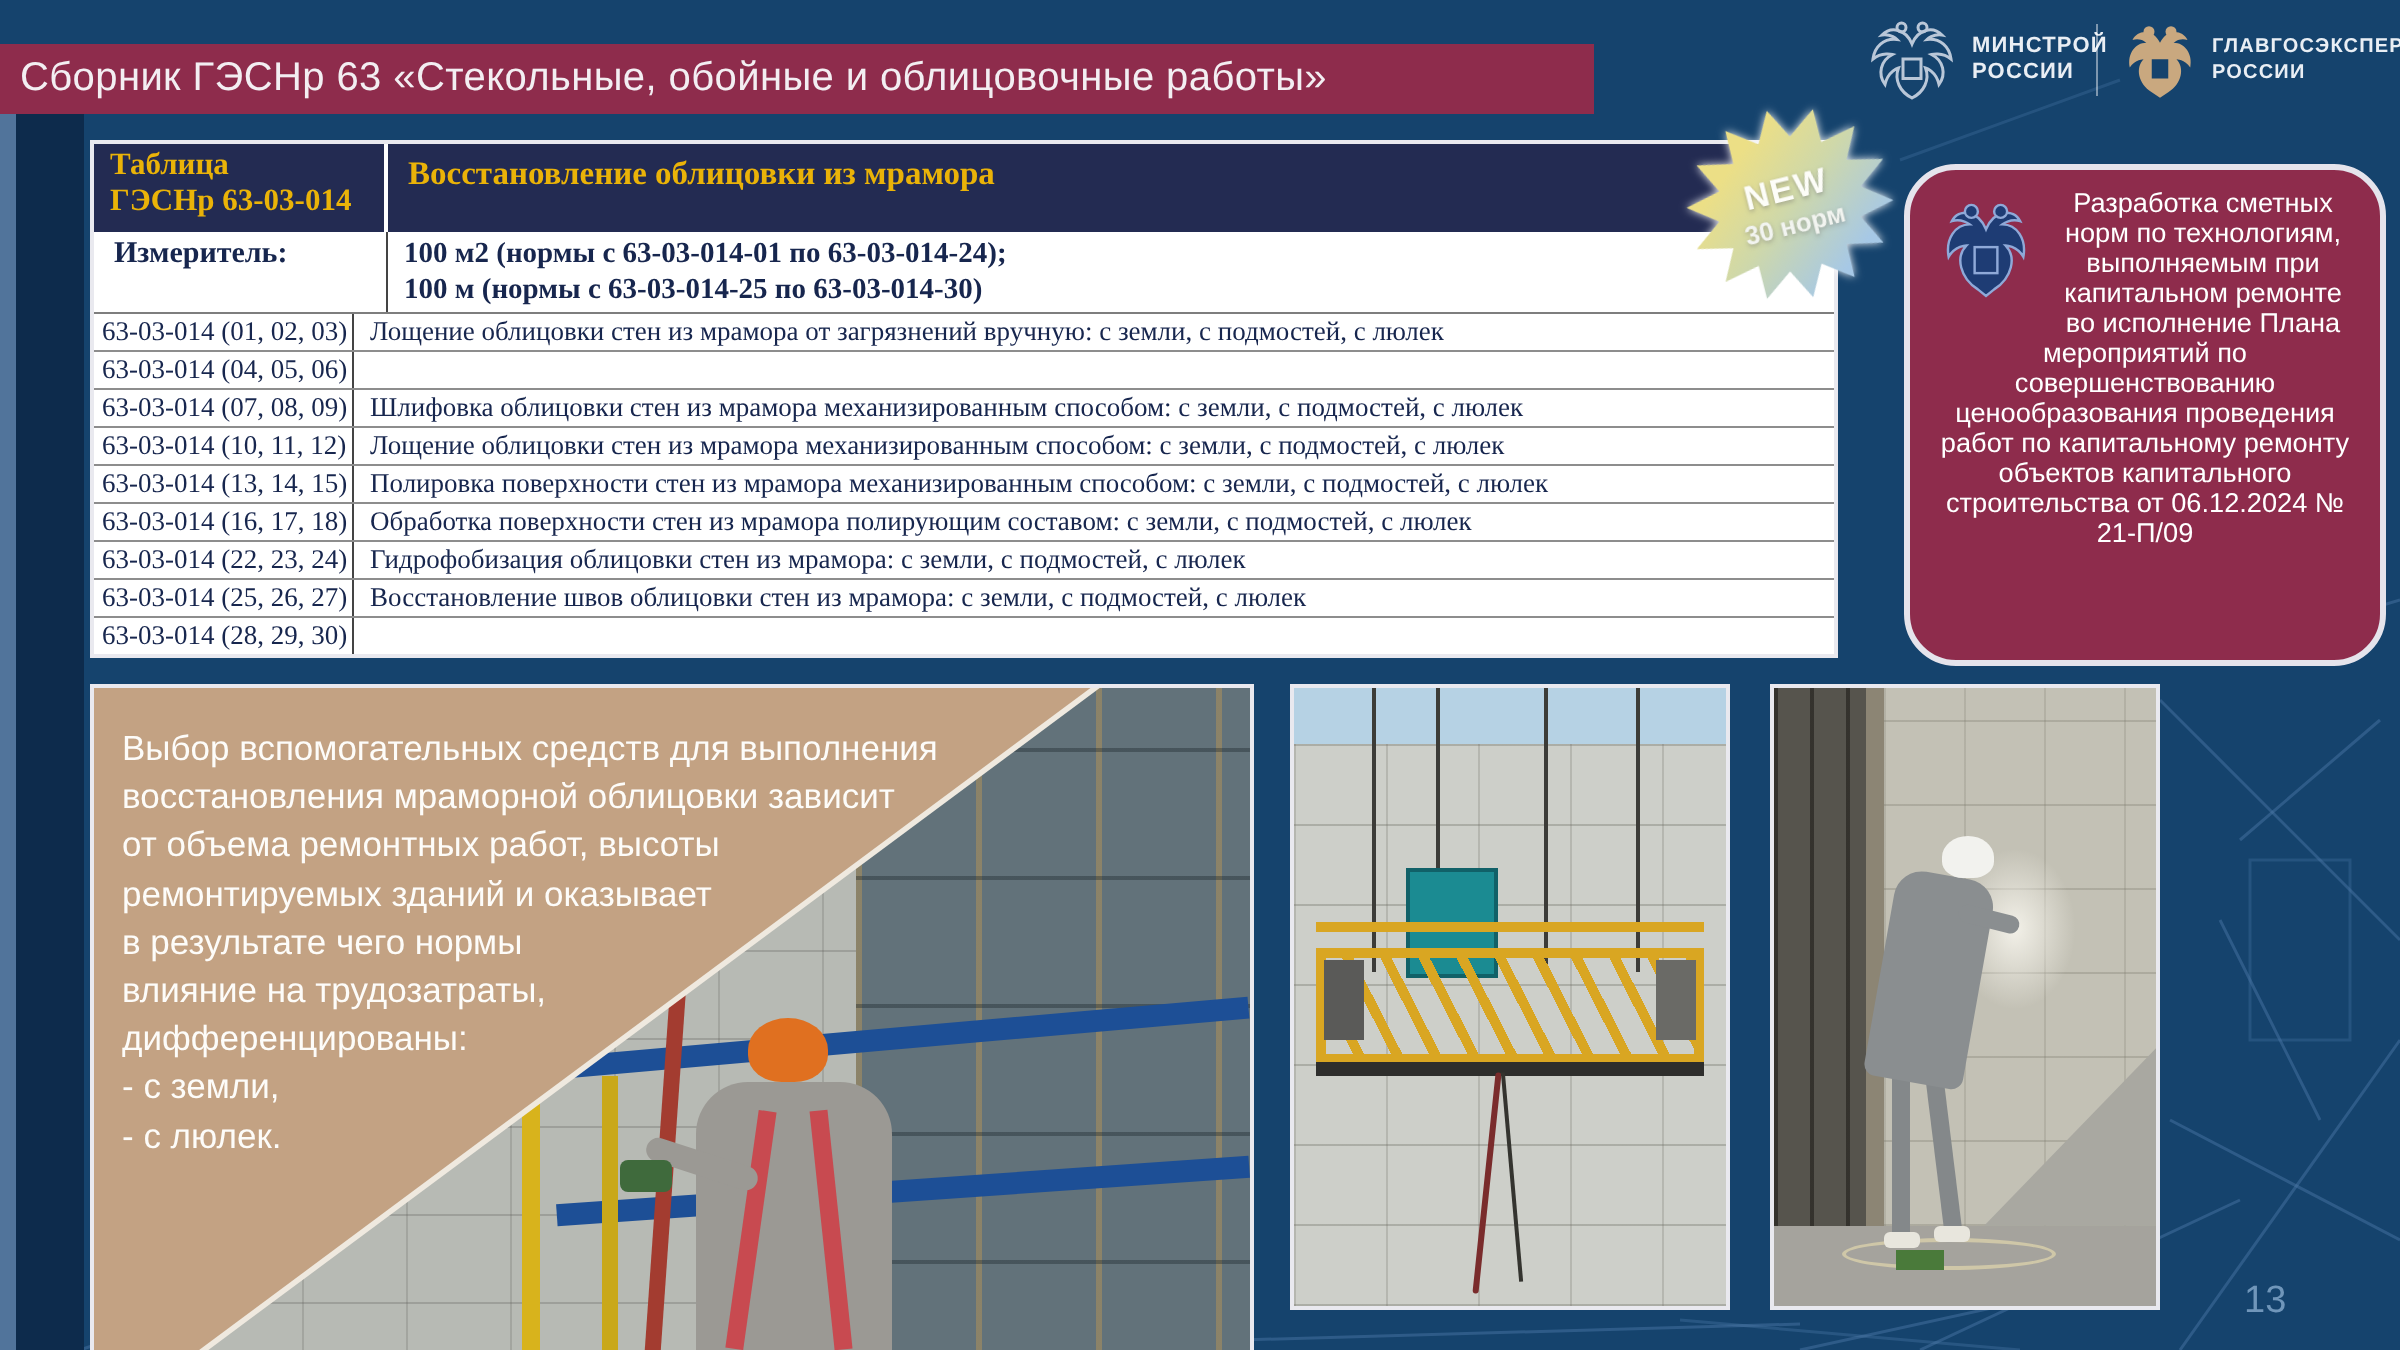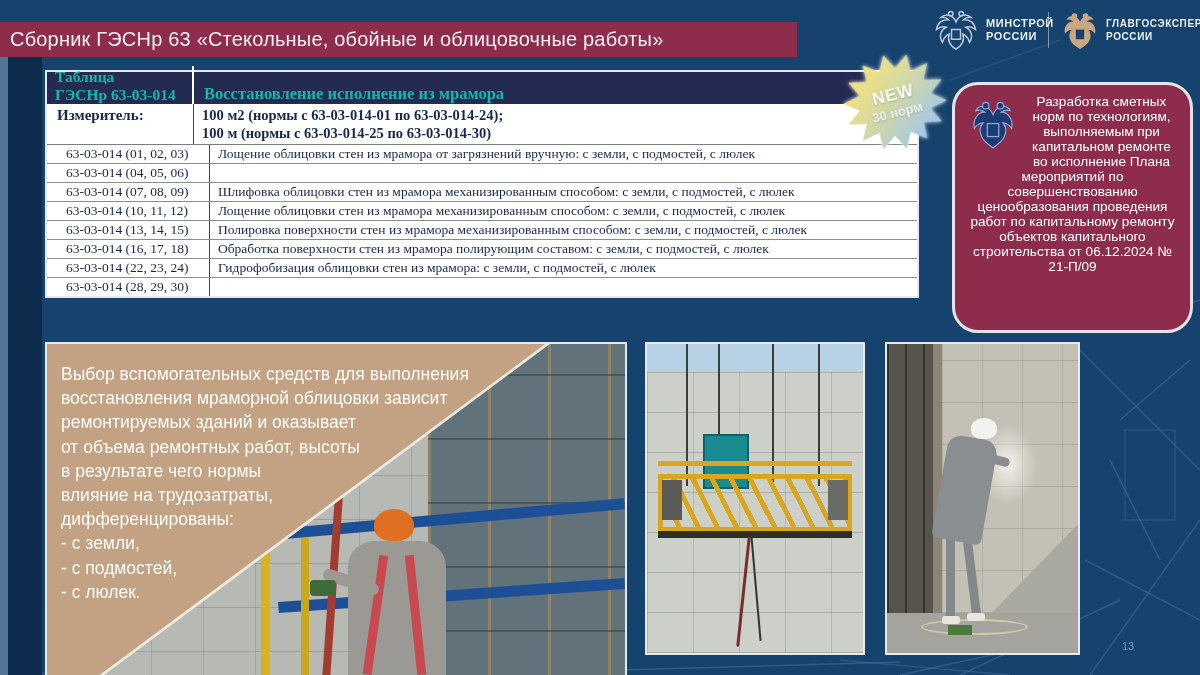--- a/index.html
+++ b/index.html
@@ -17,32 +17,32 @@
 
   
   .logo{position:absolute;top:7px;color:#b9c7d8;}
   .logo svg{display:block;}
   .logo-label{position:absolute;color:#e9eef4;font-weight:bold;font-size:11px;line-height:13px;letter-spacing:.6px;}
   .logo-div{position:absolute;left:1048px;top:12px;width:1px;height:36px;background:rgba(255,255,255,.45);}
 
   
   .gtable{position:absolute;left:45px;top:70px;width:874px;background:#ffffff;
           border:2px solid #e9e9ef;box-sizing:border-box;font-family:"Liberation Serif",serif;}
-  .thead{display:flex;background:#232b52;color:#14b8a6;height:32px;align-items:flex-end;}
+  .thead{display:flex;background:#232b52;color:#eab308;height:44px;}
   .thead .c1{width:147px;border-right:2px solid #fff;padding:2px 0 0 8px;box-sizing:border-box;
              font-weight:bold;font-size:15.5px;line-height:18px;}
   .thead .c2{flex:1;font-weight:bold;font-size:16.5px;padding:5px 0 0 10px;}
   .tmeasure{display:flex;color:#17264e;height:40px;border-bottom:1px solid #7e7e7e;}
   .tmeasure .c1{width:147px;border-right:1px solid #444;padding:3px 0 0 10px;box-sizing:border-box;
                 font-weight:bold;font-size:15px;}
   .tmeasure .c2{flex:1;font-weight:bold;font-size:14.5px;line-height:18px;padding:2px 0 0 8px;}
   .trow{display:flex;color:#17264e;height:18px;border-bottom:1px solid #8d8d8d;}
   .trow:last-child{border-bottom:none;}
-  .trow .code{width:163px;border-right:1px solid #444;box-sizing:border-box;
-              font-size:13.5px;line-height:17px;padding-left:19px;white-space:nowrap;}
+  .trow .code{width:130px;border-right:1px solid #444;box-sizing:border-box;
+              font-size:13.5px;line-height:17px;padding-left:4px;white-space:nowrap;}
   .trow .desc{flex:1;font-size:13.5px;line-height:17px;padding-left:8px;white-space:nowrap;overflow:hidden;}
 
   
   .badge-wrap{position:absolute;left:843px;top:54px;width:104px;height:96px;
               filter:drop-shadow(0 0 2px rgba(255,255,255,.95));transform:rotate(-14deg);}
   .badge{width:100%;height:100%;background:linear-gradient(140deg,#ecdf86 25%,#cfd8a9 50%,#a6c8e6 80%);
          display:flex;flex-direction:column;align-items:center;justify-content:center;}
   .badge .l1{color:#fdfdf8;font-weight:bold;font-size:17px;letter-spacing:1px;
              text-shadow:0 1px 2px rgba(120,120,120,.55);}
   .badge .l2{color:#f2f4f0;font-size:13px;font-weight:bold;text-shadow:0 1px 2px rgba(120,120,120,.5);}
@@ -113,21 +113,21 @@
   .p3-body{left:28%;top:30%;width:26%;height:34%;background:#8a8e90;border-radius:14px 14px 6px 6px;transform:rotate(10deg);}
   .p3-helmet{left:44%;top:24%;width:26px;height:21px;background:#f2f2ee;border-radius:50% 50% 40% 40%;}
   .p3-leg1{left:31%;top:60%;width:9px;height:30%;background:#84888a;}
   .p3-leg2{left:42%;top:60%;width:9px;height:29%;background:#84888a;transform:rotate(-7deg);}
   .p3-shoe1{left:29%;top:88%;width:18px;height:8px;background:#e8e6dd;border-radius:3px;}
   .p3-shoe2{left:42%;top:87%;width:18px;height:8px;background:#e8e6dd;border-radius:3px;}
   .p3-arm{left:48%;top:36%;width:16%;height:9px;background:#8a8e90;border-radius:5px;transform:rotate(14deg);}
   .p3-green{left:32%;top:91%;width:24px;height:10px;background:#4a7a3a;}
   .p3-cord{left:18%;top:89%;width:56%;height:16px;border:2px solid #cfc7a8;border-radius:50%;background:transparent;box-sizing:border-box;}
 
-  .pagenum{position:absolute;left:1122px;top:640px;color:#8fb2d4;opacity:.75;font-size:11px;}
+  .pagenum{position:absolute;left:1122px;top:640px;color:#8fb2d4;opacity:.75;font-size:19px;}
 </style>
 </head>
 <body>
 
 <div class="slide">
 
   <svg class="blueprint" width="1200" height="675" viewBox="0 0 1200 675">
     <g stroke="#4d7ba9" stroke-opacity="0.45" stroke-width="1.5" fill="none">
       <line x1="1080" y1="350" x2="1200" y2="470"></line>
       <line x1="1100" y1="330" x2="1200" y2="300"></line>
@@ -182,21 +182,21 @@
     <div>ГЛАВГОСЭКСПЕРТИЗА</div>
     <div>РОССИИ</div>
   </div>
 
   <div class="gtable">
     <div class="thead">
       <div class="c1">
         <div>Таблица</div>
         <div>ГЭСНр 63-03-014</div>
       </div>
-      <div class="c2">Восстановление исполнение из мрамора</div>
+      <div class="c2">Восстановление облицовки из мрамора</div>
     </div>
     <div class="tmeasure">
       <div class="c1">Измеритель:</div>
       <div class="c2">
         <div>100 м2 (нормы с 63-03-014-01 по 63-03-014-24);</div>
         <div>100 м (нормы с 63-03-014-25 по 63-03-014-30)</div>
       </div>
     </div>
     <div>
         <div class="trow">
@@ -218,20 +218,24 @@
           <div class="code">63-03-014 (13, 14, 15)</div>
           <div class="desc">Полировка поверхности стен из мрамора механизированным способом: с земли, с подмостей, с люлек</div>
         </div>
         <div class="trow">
           <div class="code">63-03-014 (16, 17, 18)</div>
           <div class="desc">Обработка поверхности стен из мрамора полирующим составом: с земли, с подмостей, с люлек</div>
         </div>
         <div class="trow">
           <div class="code">63-03-014 (22, 23, 24)</div>
           <div class="desc">Гидрофобизация облицовки стен из мрамора: с земли, с подмостей, с люлек</div>
+        </div>
+        <div class="trow">
+          <div class="code">63-03-014 (25, 26, 27)</div>
+          <div class="desc">Восстановление швов облицовки стен из мрамора: с земли, с подмостей, с люлек</div>
         </div>
         <div class="trow">
           <div class="code">63-03-014 (28, 29, 30)</div>
         </div>
       </div>
   </div>
 
   <div class="badge-wrap">
     <div class="badge" style="clip-path: polygon(85% 50%, 98.7% 61.1%, 81.5% 65.2%, 89.1% 81.2%, 71.8% 77.4%, 71.7% 95%, 57.8% 84.1%, 50% 100%, 42.2% 84.1%, 28.3% 95%, 28.2% 77.4%, 10.9% 81.2%, 18.5% 65.2%, 1.3% 61.1%, 15% 50%, 1.3% 38.9%, 18.5% 34.8%, 10.9% 18.8%, 28.2% 22.6%, 28.3% 5%, 42.2% 15.9%, 50% 0%, 57.8% 15.9%, 71.7% 5%, 71.8% 22.6%, 89.1% 18.8%, 81.5% 34.8%, 98.7% 38.9%);">
       <div class="l1">NEW</div>
@@ -265,27 +269,26 @@
     <div class="abs p1-strap1"></div>
     <div class="abs p1-strap2"></div>
     <div class="abs p1-arm"></div>
     <div class="abs p1-grinder"></div>
     <div class="abs p1-helmet"></div>
     <div class="abs p1-ovl-white"></div>
     <div class="abs p1-ovl-tan"></div>
     <div class="abs p1-note">
         <div>Выбор вспомогательных средств для выполнения</div>
         <div>восстановления мраморной облицовки зависит</div>
+        <div>от объема ремонтных работ, высоты</div>
         <div>ремонтируемых зданий и оказывает</div>
-        <div>от объема ремонтных работ, высоты</div>
         <div>в результате чего нормы</div>
         <div>влияние на трудозатраты,</div>
         <div>дифференцированы:</div>
         <div>- с земли,</div>
-        <div>- с подмостей,</div>
         <div>- с люлек.</div>
       </div>
   </div>
 
   <div class="panel p2">
     <div class="abs p2-sky"></div>
     <div class="abs p2-wall"></div>
     <div class="abs p2-cable" style="left:18%;"></div>
     <div class="abs p2-cable" style="left:33%;"></div>
     <div class="abs p2-cable" style="left:58%;"></div>

